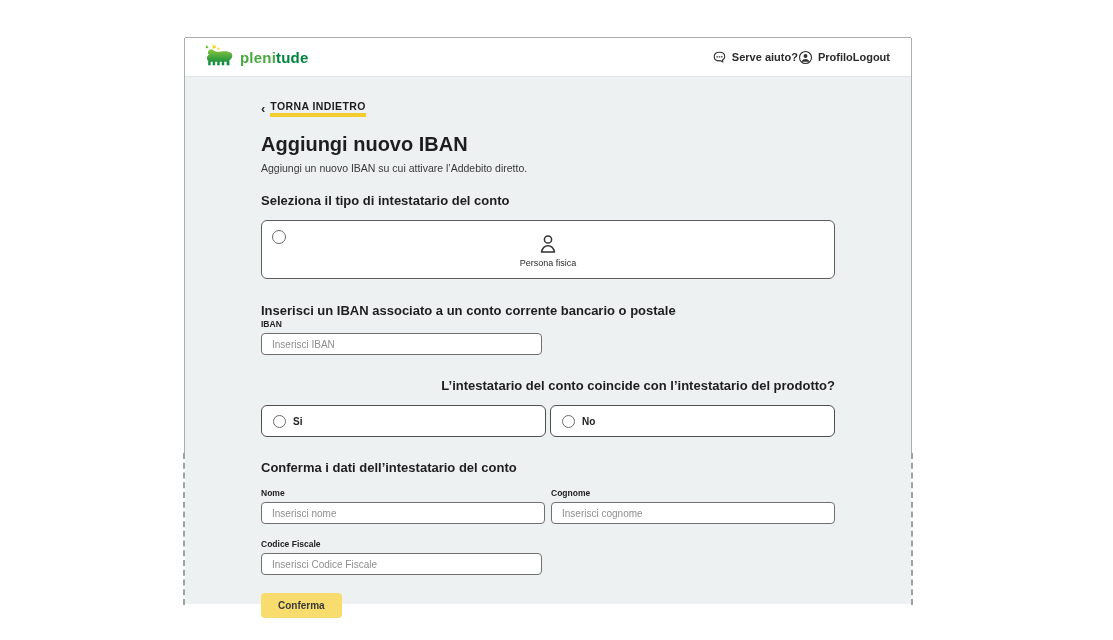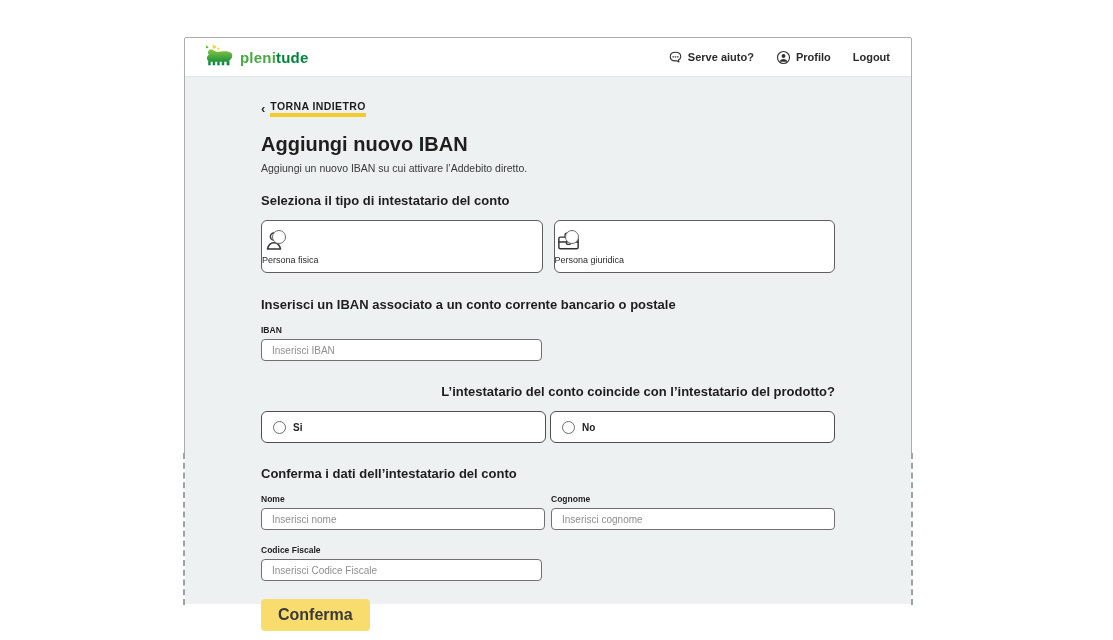--- a/index.html
+++ b/index.html
@@ -16,21 +16,21 @@
   .edge-left-dash   { left:-2px;  top:415px; height:152px; border-left:2px dashed #9AA4A4; }
   .edge-right-dash  { right:-2px; top:415px; height:152px; border-right:2px dashed #9AA4A4; }
 
   
   .hdr { position:relative; height:39px; background:#ffffff; border-bottom:1px solid #E2E6E6;
          display:flex; align-items:center; padding:0 21px 0 18px; }
   .brand { display:flex; align-items:center; gap:5px; }
   .brand-word { font-size:15px; letter-spacing:.2px; }
   .brand-word .b1 { color:#49A942; font-weight:700; }
   .brand-word .b2 { color:#00843D; font-weight:800; }
-  .hdr-right { margin-left:auto; display:flex; align-items:center; gap:22px; }
+  .hdr-right { margin-left:auto; display:flex; align-items:center; }
   .hdr-item { display:flex; align-items:center; gap:5px; font-size:11px; font-weight:700;
               color:#2B2B2B; cursor:pointer; }
   .hicon { display:inline-flex; }
 
   
   .content { padding:22px 76px 0 76px; }
 
   .back { display:inline-flex; align-items:center; gap:5px; cursor:pointer; }
   .back .chev { font-size:13px; font-weight:700; color:#2B2B2B; line-height:1; }
   .back .back-label { font-size:10.5px; font-weight:800; letter-spacing:.4px; color:#1C1C1C;
@@ -39,48 +39,48 @@
   .page-title { margin-top:16px; font-size:20px; font-weight:700; color:#1E1E1E; }
   .page-sub   { margin-top:6px; font-size:10.5px; color:#3A3A3A; }
 
   .sec-h { font-size:13px; font-weight:700; color:#1E1E1E; }
   .sec-h.h1 { margin-top:19px; }
   .sec-h.h2 { margin-top:24px; }
   .sec-h.h3 { margin-top:23px;text-align:right; }
   .sec-h.h4 { margin-top:23px; }
 
   .cards { margin-top:12px; display:flex; gap:11px; }
-  .type-card { position:relative; flex:1 1 0; height:53px; background:#ffffff;
+  .type-card { position:relative; flex:1 1 0; height:59px; background:#ffffff;
                border:1px solid #5E5E5E; border-radius:6px; cursor:pointer;
-               display:flex; flex-direction:column; justify-content:center; }
+               display:flex; flex-direction:column; align-items:center; justify-content:center; }
   .radio { display:inline-block; border-radius:50%; background:#ffffff; border:1px solid #6B6B6B; }
   .type-card .radio { position:absolute; left:10px; top:9px; width:14px; height:14px; }
   .type-card .card-label { font-size:9px; color:#2B2B2B; margin-top:2px; }
 
   .field-label { display:block; font-size:8.5px; font-weight:700; color:#222; }
   .txt { display:block; width:281px; height:22px; background:#fff; border:1px solid #707070;
          border-radius:4px; padding:0 10px; font-size:10px; color:#222;
          font-family:"Liberation Sans","DejaVu Sans",sans-serif; outline:none; }
   .txt::placeholder { color:#8F8F8F; }
   .gap4 { margin-top:4px; }
-  .iban-group { margin-top:13px; }
+  .iban-group { margin-top:1px; }
 
   .opts { margin-top:12px; display:flex; gap:4px; }
   .opt-box { flex:1 1 0; height:32px; background:#fff; border:1px solid #4F4F4F; border-radius:6px;
              display:flex; align-items:center; padding:0 11px; gap:7px; cursor:pointer; }
   .opt-box .radio { width:13px; height:13px; }
   .opt-label { font-size:10px; font-weight:600; color:#222; }
 
   .fields-row { margin-top:13px; display:flex; gap:6px; }
   .fcol { flex:1 1 0; }
   .fcol .txt { width:100%; }
   .cf-group { margin-top:15px; width:281px; }
 
   .confirm-btn { margin-top:18px; background:#F8DC6E; border:none; border-radius:4px;
-                 padding:7px 17px; font-size:16px; font-weight:700; color:#3A3A3A;
+                 padding:7px 17px; font-size:10px; font-weight:700; color:#3A3A3A;
                  font-family:"Liberation Sans","DejaVu Sans",sans-serif; cursor:pointer; }
 
   svg.outline { stroke:#333; fill:none; stroke-width:1.5; stroke-linecap:round; stroke-linejoin:round; }
 </style>
 </head>
 <body>
 
 <div class="window">
   <span class="edge edge-left-solid"></span>
   <span class="edge edge-right-solid"></span>
@@ -150,32 +150,20 @@
       <div class="type-card">
         <span class="radio"></span>
         <span class="hicon">
           <svg class="outline" width="24" height="24" viewBox="0 0 24 24">
             <circle cx="12" cy="7.5" r="3.6"></circle>
             <path d="M5.5 20 C6.5 15.5 9 13.8 12 13.8 C15 13.8 17.5 15.5 18.5 20 Z"></path>
           </svg>
         </span>
         <span class="card-label">Persona fisica</span>
       </div>
-      <div class="type-card">
-        <span class="radio"></span>
-        <span class="hicon">
-          <svg class="outline" width="27" height="24" viewBox="0 0 28 24">
-            <rect x="4" y="8" width="20" height="12" rx="1.5"></rect>
-            <path d="M10.5 8 L10.5 5.5 A1.5 1.5 0 0 1 12 4 L16 4 A1.5 1.5 0 0 1 17.5 5.5 L17.5 8"></path>
-            <rect x="12" y="12.5" width="4" height="3" rx="0.8"></rect>
-            <path d="M4 13 L12 13 M16 13 L24 13"></path>
-          </svg>
-        </span>
-        <span class="card-label">Persona giuridica</span>
-      </div>
     </div>
 
     <div class="sec-h h2">Inserisci un IBAN associato a un conto corrente bancario o postale</div>
 
     <div class="iban-group">
       <label class="field-label">IBAN</label>
       <input class="txt gap4" type="text" placeholder="Inserisci IBAN" style="">
     </div>
 
     <div class="sec-h h3">L’intestatario del conto coincide con l’intestatario del prodotto?</div>

